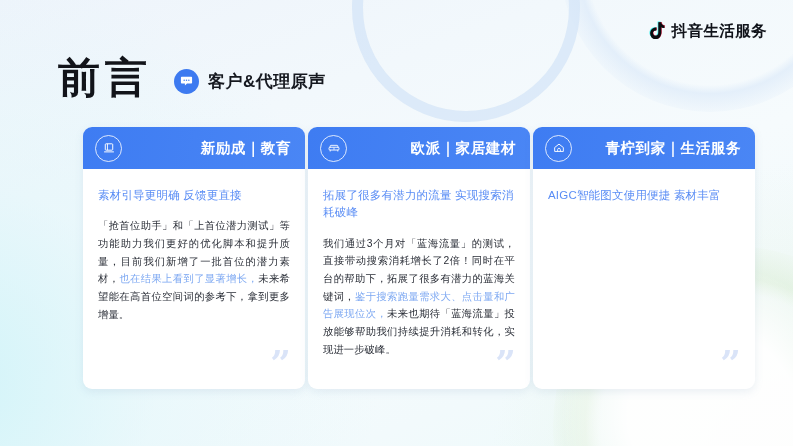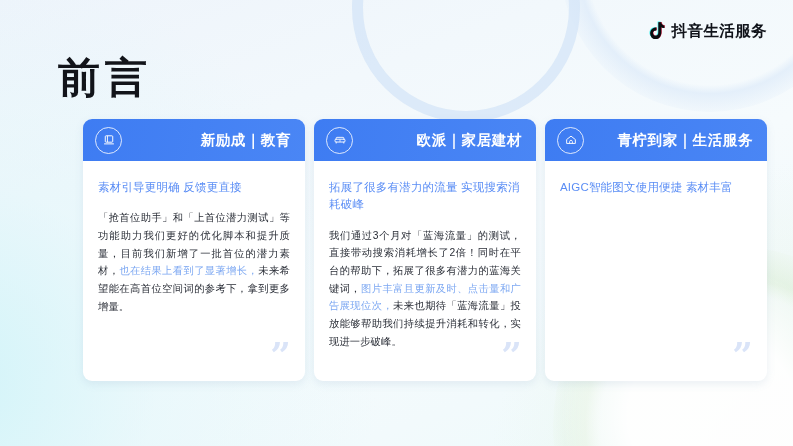--- a/index.html
+++ b/index.html
@@ -53,21 +53,21 @@
     font-family:"DejaVu Sans","Liberation Sans",sans-serif;
   }
   .subtitle-wrap{display:flex;align-items:center;gap:9px;padding-bottom:5px;}
   .bubble-icon{
     width:25px;height:25px;border-radius:50%;background:#3d7af0;flex:none;
     display:flex;align-items:center;justify-content:center;
   }
   .subtitle-text{font-size:17px;font-weight:bold;color:#15181f;letter-spacing:.5px;white-space:nowrap;}
 
   
-  .cards{position:absolute;left:59px;top:119px;display:flex;gap:9px;padding-left:24px;}
+  .cards{position:absolute;left:59px;top:127px;display:flex;gap:3px;padding-left:24px;}
   .card{
     width:222px;height:262px;background:#ffffff;border-radius:9px;
     box-shadow:0 3px 9px rgba(110,140,180,.13);
     display:flex;flex-direction:column;overflow:hidden;position:relative;
   }
   .card-head{
     height:42px;background:linear-gradient(100deg,#3e7cf2 0%,#4a86f5 100%);
     display:flex;align-items:center;padding:0 14px 0 12px;
   }
   .head-icon{
@@ -110,20 +110,31 @@
           <path d="M16.8 .9h3.1c.25 2.4 1.6 4.1 3.9 4.3v3.1c-1.4.1-2.7-.3-3.9-1v6.6c0 8.5-9.2 11.1-12.9 5.0-2.4-3.9-.9-10.8 6.7-11.1v3.3c-.6.1-1.2.2-1.8.4-1.7.6-2.7 1.7-2.4 3.6.5 3.7 7.3 4.8 6.7-2.4V.9z" fill="#fe2c55" opacity=".85"></path>
           <path d="M16.2 1.2h3.1c.25 2.4 1.6 4.1 3.9 4.3v3.1c-1.4.1-2.7-.3-3.9-1v6.6c0 8.5-9.2 11.1-12.9 5.0-2.4-3.9-.9-10.8 6.7-11.1v3.3c-.6.1-1.2.2-1.8.4-1.7.6-2.7 1.7-2.4 3.6.5 3.7 7.3 4.8 6.7-2.4V1.2z" fill="#0b0c10"></path>
         </svg>
       </span>
       <span class="brand-text">抖音生活服务</span>
     </div>
   </div>
 
   <div class="title-row">
     <div class="big-title">前言</div>
+    <div class="subtitle-wrap">
+      <span class="bubble-icon">
+        <svg viewBox="0 0 18 18" width="15" height="15" aria-hidden="true">
+          <path d="M3.2 3.4h11.6c.5 0 .9.4.9.9v6.2c0 .5-.4.9-.9.9H9.6l-2.5 2.4v-2.4H3.2c-.5 0-.9-.4-.9-.9V4.3c0-.5.4-.9.9-.9z" fill="#fff"></path>
+          <circle cx="6.2" cy="7.4" r=".85" fill="#3d7af0"></circle>
+          <circle cx="9.0" cy="7.4" r=".85" fill="#3d7af0"></circle>
+          <circle cx="11.8" cy="7.4" r=".85" fill="#3d7af0"></circle>
+        </svg>
+      </span>
+      <span class="subtitle-text">客户&amp;代理原声</span>
+    </div>
   </div>
 
   <div class="cards">
 
     <div class="card">
       <div class="card-head">
         <span class="head-icon">
           <svg viewBox="0 0 18 18" width="14" height="14" aria-hidden="true">
             <rect x="4.2" y="3.6" width="9.6" height="8.2" rx="1.1" fill="none" stroke="#fff" stroke-width="1.25"></rect>
             <line x1="7.0" y1="3.6" x2="7.0" y2="11.8" stroke="#fff" stroke-width="1.15"></line>
@@ -147,21 +158,21 @@
             <rect x="2.6" y="8.0" width="12.8" height="3.6" rx="1.2" fill="none" stroke="#fff" stroke-width="1.2"></rect>
             <line x1="9.0" y1="8.3" x2="9.0" y2="11.4" stroke="#fff" stroke-width="1.0"></line>
             <line x1="4.1" y1="11.7" x2="4.1" y2="13.0" stroke="#fff" stroke-width="1.1" stroke-linecap="round"></line>
             <line x1="13.9" y1="11.7" x2="13.9" y2="13.0" stroke="#fff" stroke-width="1.1" stroke-linecap="round"></line>
           </svg>
         </span>
         <span class="head-title"><span>欧派</span><span>｜</span><span>家居建材</span></span>
       </div>
       <div class="card-body">
         <div class="card-h2">拓展了很多有潜力的流量 实现搜索消耗破峰</div>
-        <p class="card-p"><span>我们通过3个月对「蓝海流量」的测试，直接带动搜索消耗增长了2倍！同时在平台的帮助下，拓展了很多有潜力的蓝海关键词，</span><span class="hl">图片丰富且更新及时、点击量和广告展现位次，</span><span>未来也期待「蓝海流量」投放能够帮助我们持续提升消耗和转化，实现进一步破峰。</span></p>
+        <p class="card-p"><span>我们通过3个月对「蓝海流量」的测试，直接带动搜索消耗增长了2倍！同时在平台的帮助下，拓展了很多有潜力的蓝海关键词，</span><span class="hl">鉴于搜索跑量需求大、点击量和广告展现位次，</span><span>未来也期待「蓝海流量」投放能够帮助我们持续提升消耗和转化，实现进一步破峰。</span></p>
         <span class="quote">”</span>
       </div>
     </div>
 
     <div class="card">
       <div class="card-head">
         <span class="head-icon">
           <svg viewBox="0 0 18 18" width="14" height="14" aria-hidden="true">
             <path d="M3.4 8.4L9 4.0l5.6 4.4v5.0H3.4z" fill="none" stroke="#fff" stroke-width="1.2" stroke-linejoin="round"></path>
             <path d="M7.2 13.4v-2.3c0-1.0.8-1.8 1.8-1.8s1.8.8 1.8 1.8v2.3" fill="none" stroke="#fff" stroke-width="1.1"></path>

